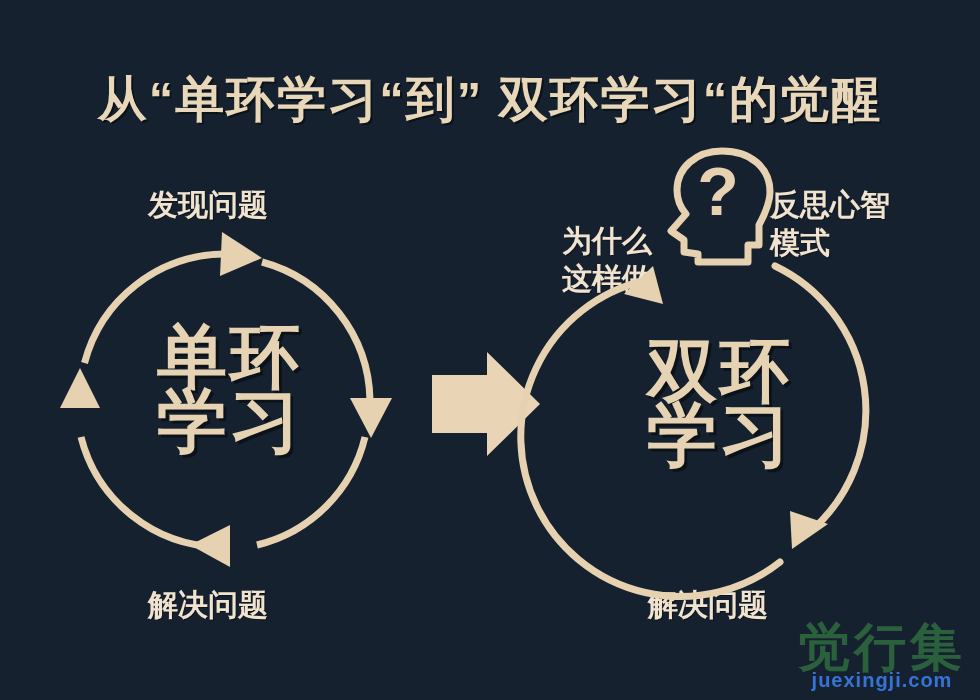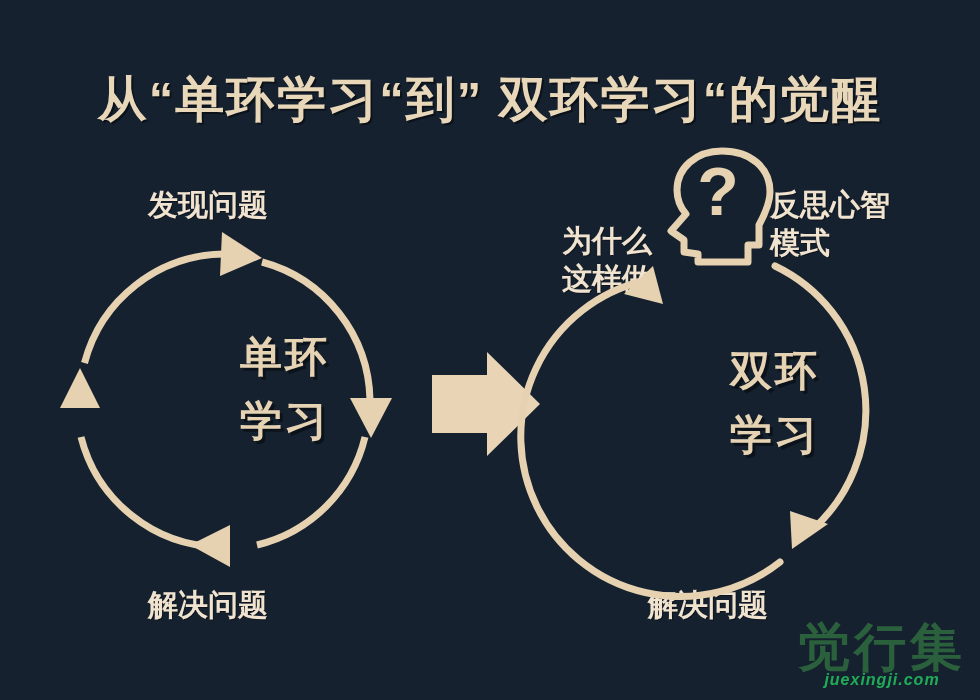--- a/index.html
+++ b/index.html
@@ -42,23 +42,23 @@
     line-height: 38px;
     font-weight: 600;
     white-space: nowrap;
     text-shadow: 1px 1px 0 rgba(0,0,0,0.4);
   }
   .cap.two-line { white-space: normal; }
 
   
   .loop-center {
     position: absolute;
-    text-align: right;
+    text-align: center;
     color: #e6d3b3;
-    font-size: 42px;
+    font-size: 70px;
     line-height: 64px;
     font-weight: 800;
     letter-spacing: 3px;
     text-shadow: 3px 3px 0 rgba(0,0,0,0.45);
     white-space: pre-line;
   }
 
   
   svg.layer {
     position: absolute;
@@ -79,25 +79,24 @@
   }
   .watermark .wm-cn {
     font-size: 52px;
     line-height: 50px;
     font-weight: 700;
     color: #2f6b3f;
     opacity: .85;
     letter-spacing: 4px;
   }
   .watermark .wm-url {
-    font-size: 16px;
+    font-size: 20px;
     line-height: 24px;
-    font-style: italic;
     font-weight: 700;
-    color: #22c55e;
+    color: #3b82f6;
     opacity: .85;
     letter-spacing: 1px;
     margin-top: -4px;
   }
 </style>
 </head>
 <body>
 
 <div id="stage">
 

